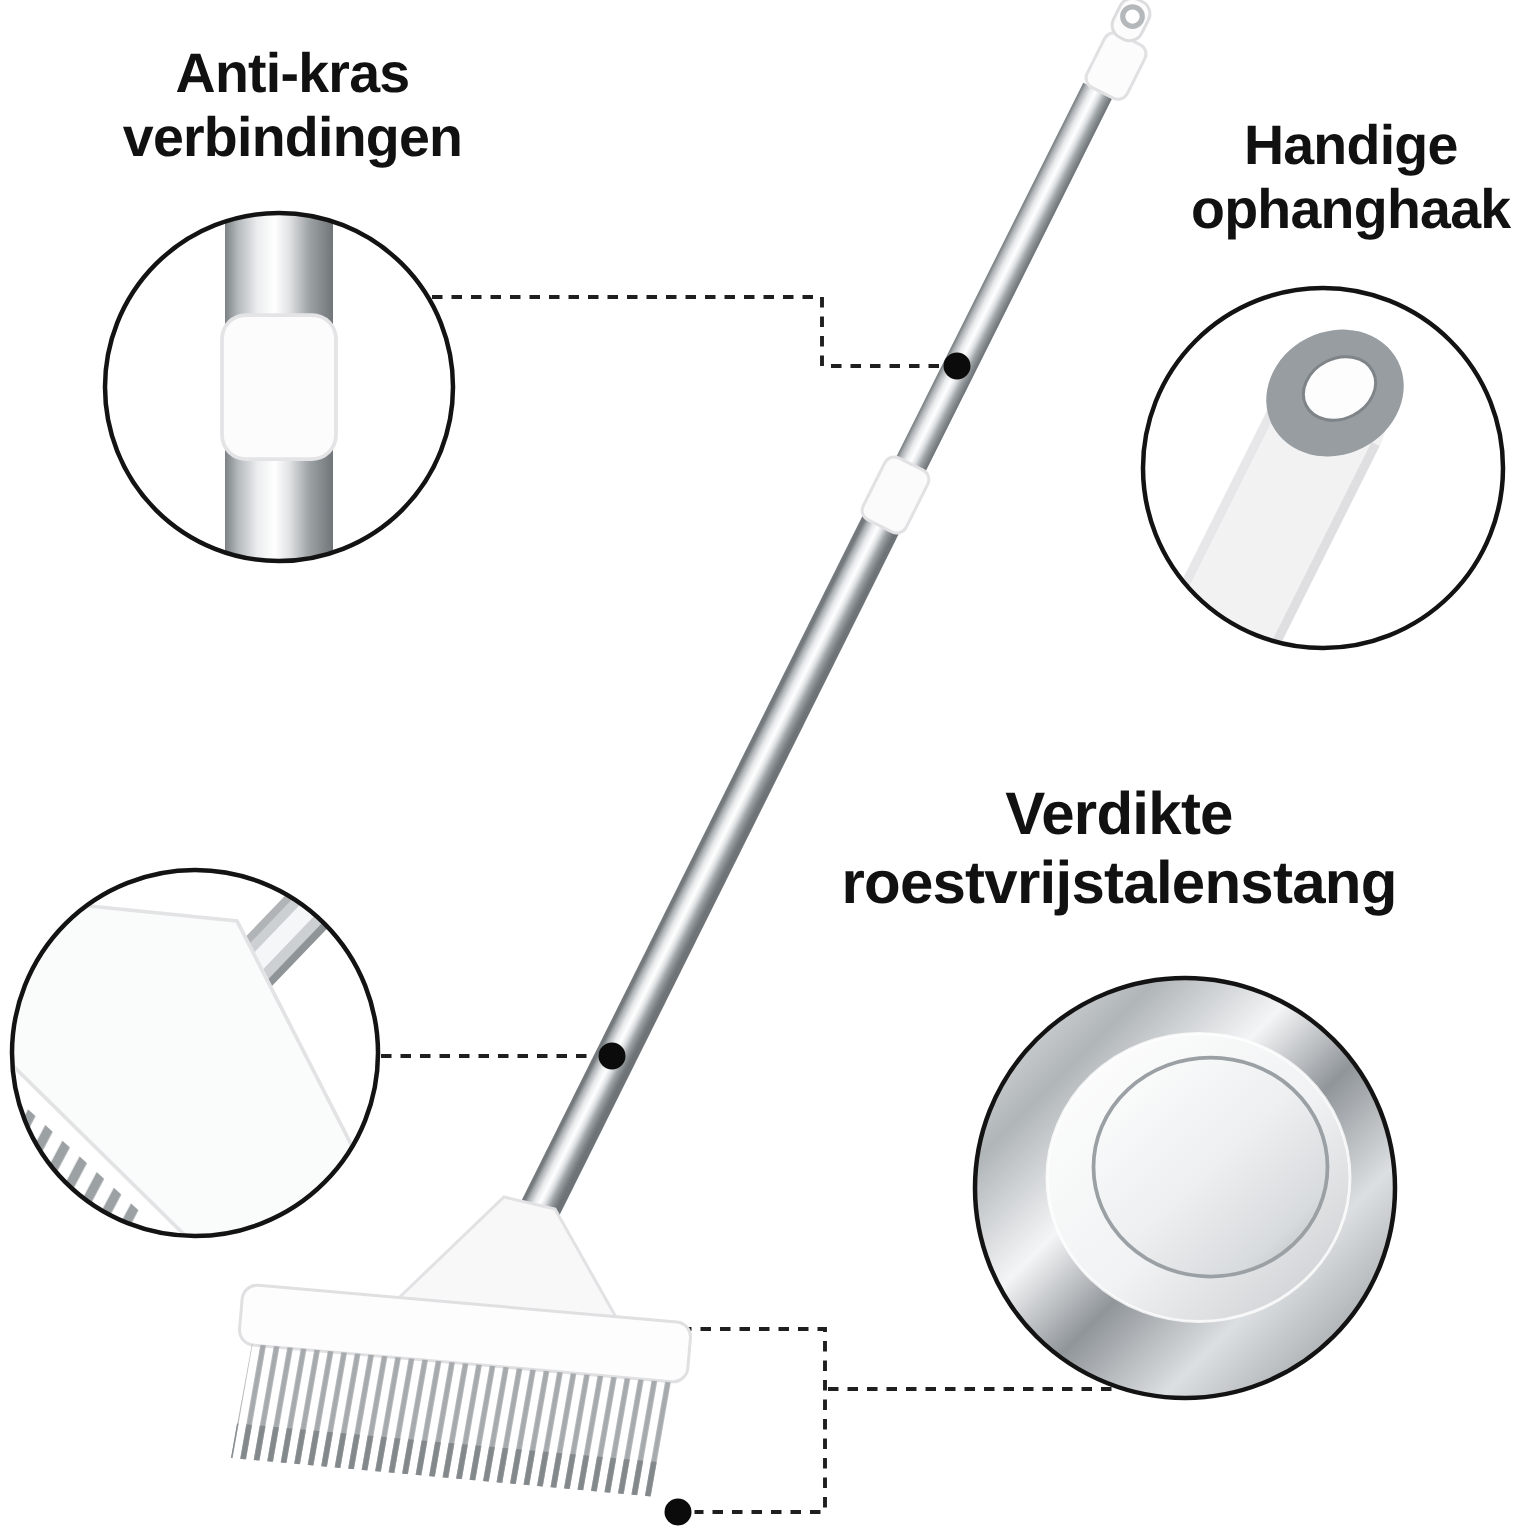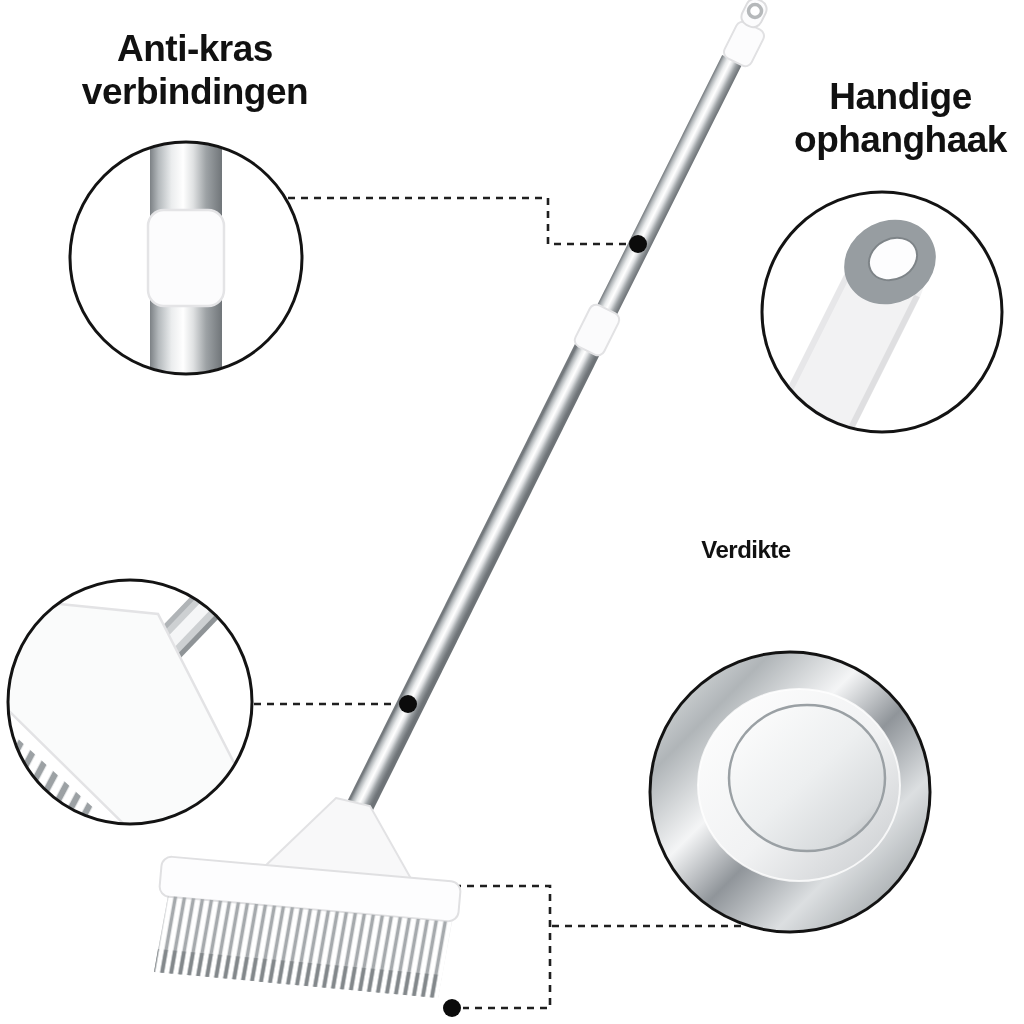--- a/index.html
+++ b/index.html
@@ -161,17 +161,18 @@
   </div>
 
   <div class="callout-label" style="left:758px;top:76px;width:285px;font-size:37px;">
     <span class="line">Handige</span>
     <span class="line">ophanghaak</span>
   </div>
 
   <div class="callout-label" style="left:5px;top:440px;width:275px;font-size:37px;">
   </div>
 
-  <div class="callout-label" style="left:556px;top:536px;width:380px;font-size:24px;">
+  <div class="callout-label" style="left:556px;top:520px;width:380px;font-size:40px;">
     <span class="line">Verdikte</span>
+    <span class="line">roestvrijstalenstang</span>
   </div>
 
 </div>
 
 </body></html>

